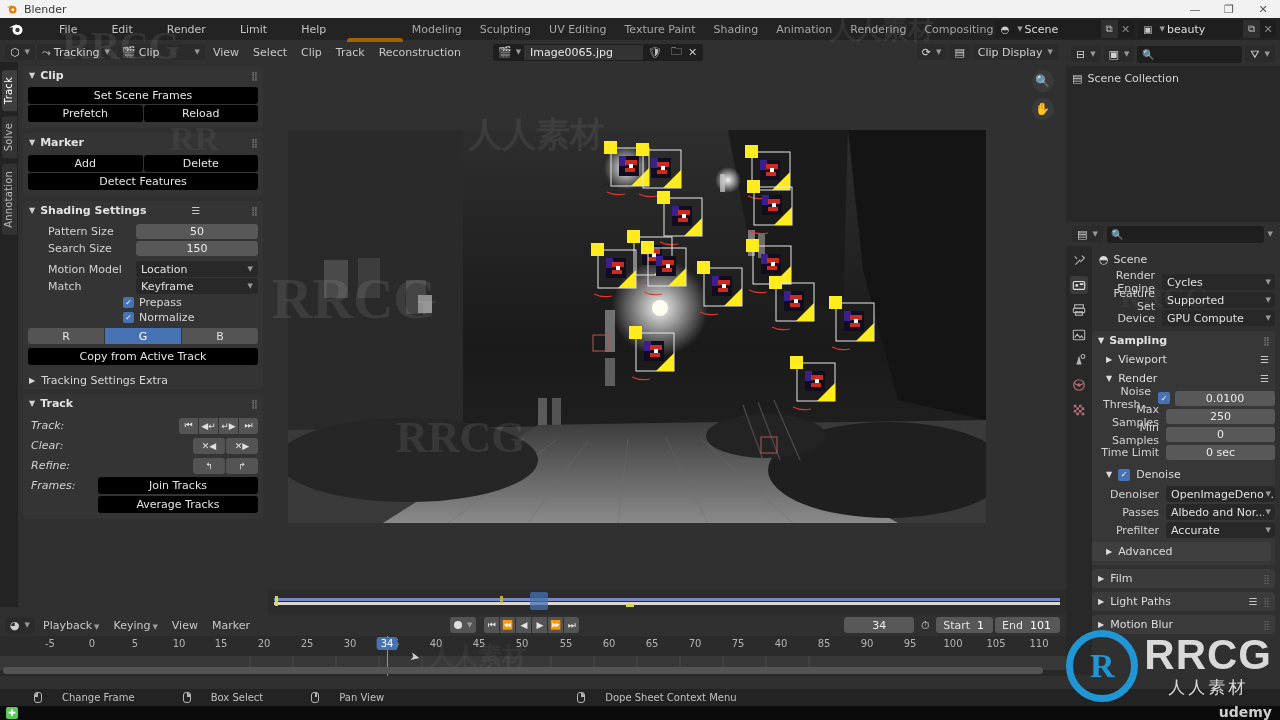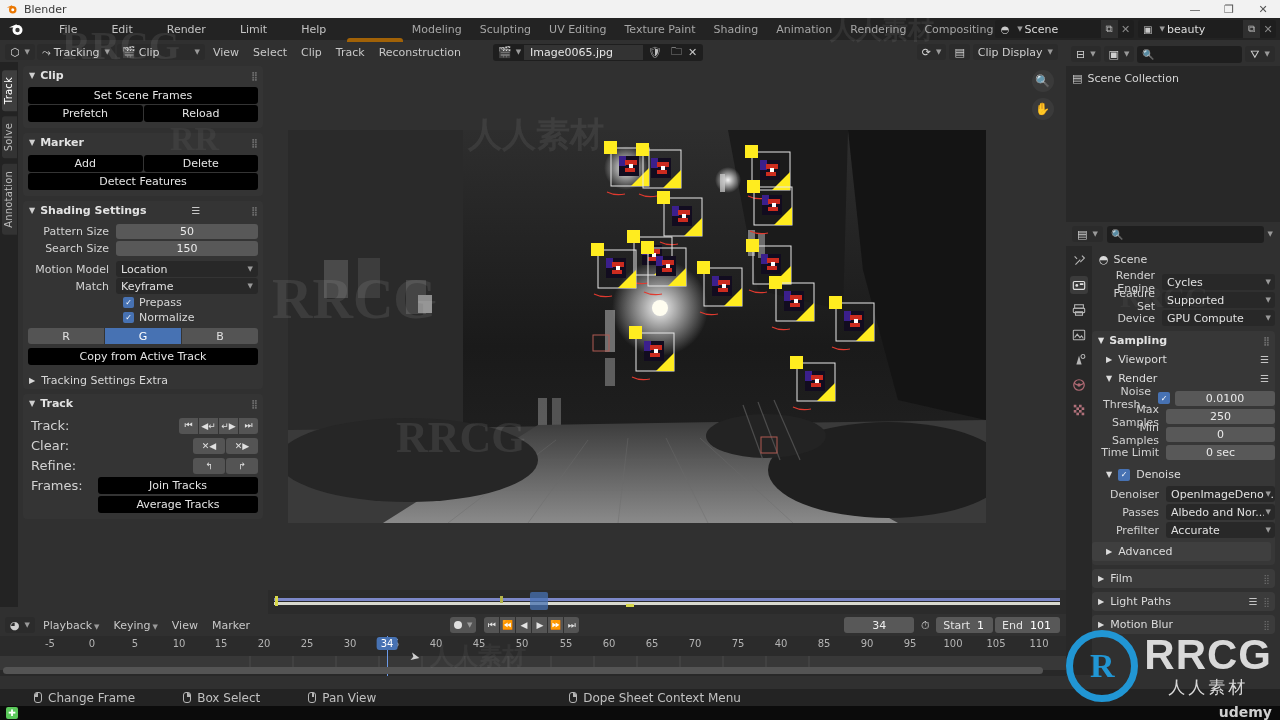--- a/index.html
+++ b/index.html
@@ -68,40 +68,40 @@
   .panel-hdr { display:flex; align-items:center; height:19px; padding:0 6px; color:#e2e2e2; font-size:11px; font-weight:bold;}
   .panel-hdr .tri { font-size:8px; margin-right:5px; color:#cfcfcf;}
   .panel-hdr .grip { margin-left:auto; color:#6b6b6b; font-size:9px; letter-spacing:-1px;}
   .panel-hdr .listicon { margin-left:auto; color:#c8c8c8; font-size:10px; margin-right:6px;}
   .panel-body { padding:2px 5px 6px 5px; }
   .btn { background:#000000; color:#e4e4e4; border-radius:3px; height:17px;
       display:flex; align-items:center; justify-content:center; font-size:11px; cursor:default;}
   .btn-row { display:flex; gap:1px; margin-top:1px; }
   .btn-row .btn { flex:1; }
   .fld-row { display:flex; align-items:center; height:16px; margin-top:1px; }
-  .fld-lbl { width:88px; text-align:right; padding-right:7px; color:#d2d2d2; font-size:11px; }
+  .fld-lbl { width:88px; text-align:left; padding-right:7px; color:#d2d2d2; font-size:11px;margin-left:20px; }
   .fld-val { flex:1; background:#585858; border-radius:3px; height:15px; display:flex;
      align-items:center; justify-content:center; color:#eaeaea; font-size:11px;}
   .fld-drop { flex:1; background:#282828; border-radius:3px; height:16px; display:flex;
      align-items:center; padding:0 5px; color:#e0e0e0; font-size:11px; position:relative;}
   .fld-drop .c { position:absolute; right:5px; font-size:7px; color:#9a9a9a;}
   .chk-row { display:flex; align-items:center; margin-top:2px; padding-left:95px; }
   .chk { width:11px; height:11px; background:#4772b3; border-radius:2px; margin-right:5px;
      display:flex; align-items:center; justify-content:center; color:#fff; font-size:8px;}
   .chk-lbl { color:#d8d8d8; font-size:11px; }
   .rgb-row { display:flex; gap:1px; margin-top:4px; }
   .rgb-row div { flex:1; height:16px; background:#545454; color:#e0e0e0; border-radius:0;
      display:flex; align-items:center; justify-content:center; font-size:11px;}
   .rgb-row div:first-child { border-radius:3px 0 0 3px;}
   .rgb-row div:last-child { border-radius:0 3px 3px 0;}
   .rgb-row div.on { background:#4772b3; color:#fff;}
   .sub-hdr { display:flex; align-items:center; height:18px; padding:0 6px; color:#d8d8d8; font-size:11px;}
   .sub-hdr .tri { font-size:8px; margin-right:6px; }
   .track-row { display:flex; align-items:center; height:19px; margin-top:1px;}
-  .track-row .lbl { width:70px; color:#d2d2d2; font-size:13px; padding-left:3px;}
+  .track-row .lbl { width:70px; color:#d2d2d2; font-size:11px; padding-left:3px;font-style:italic;}
   .icn-btn { width:19px; height:16px; background:#545454; display:flex; align-items:center;
      justify-content:center; color:#e0e0e0; font-size:9px;}
   .icn-grp { display:flex; gap:1px; margin-left:auto; }
   .icn-grp .icn-btn:first-child { border-radius:3px 0 0 3px;}
   .icn-grp .icn-btn:last-child { border-radius:0 3px 3px 0;}
   .icn-wide { width:32px; border-radius:3px !important; }
 
   
   .viewport { position:absolute; left:268px; top:62px; width:798px; height:528px; background:#303030;}
   .vp-gizmos { position:absolute; right:12px; top:8px; display:flex; flex-direction:column; gap:6px;}
@@ -172,21 +172,21 @@
   .tick { position:absolute; top:2px; color:#b4b4b4; font-size:10px; transform:translateX(-50%);}
   .tl-chan { position:absolute; left:0; top:20px; width:1066px; height:14px; background:#383838;}
   .playhead { position:absolute; top:0; width:1px; height:40px; background:#6b9ae8;}
   .ph-badge { position:absolute; top:1px; transform:translateX(-50%); background:#4772b3;
      color:#fff; font-size:10px; padding:1px 4px; border-radius:3px;}
   .tl-scroll { position:absolute; left:3px; bottom:2px; height:7px; background:#545454; border-radius:4px;}
 
   
   .statusbar { position:absolute; left:0; bottom:14px; width:1280px; height:17px;
      background:#232323; display:flex; align-items:center; padding-left:14px; gap:6px;}
-  .st-item { display:flex; align-items:center; gap:6px; color:#c0c0c0; font-size:12px; margin-right:22px;padding-left:20px;}
+  .st-item { display:flex; align-items:center; gap:20px; color:#c0c0c0; font-size:10px; margin-right:22px;padding-left:20px;}
   .mouse-ic { width:8px; height:11px; border:1px solid #b5b5b5; border-radius:3px; position:relative;}
   .mouse-ic.l::before { content:''; position:absolute; left:0; top:0; width:3px; height:4px; background:#b5b5b5; border-radius:2px 0 0 0;}
   .mouse-ic.r::before { content:''; position:absolute; right:0; top:0; width:3px; height:4px; background:#b5b5b5; border-radius:0 2px 0 0;}
   .mouse-ic.m::before { content:''; position:absolute; left:2.5px; top:0; width:2px; height:4px; background:#b5b5b5;}
   .taskbar { position:absolute; left:0; bottom:0; width:1280px; height:14px; background:#0b0b0b;}
   .tb-icon { position:absolute; left:6px; top:1px; width:12px; height:12px; background:#5bc85b; border-radius:2px;
      display:flex; align-items:center; justify-content:center; color:#fff; font-size:9px;}
 
   
   .wm { position:absolute; color:rgba(255,255,255,0.085); font-weight:bold; pointer-events:none;

